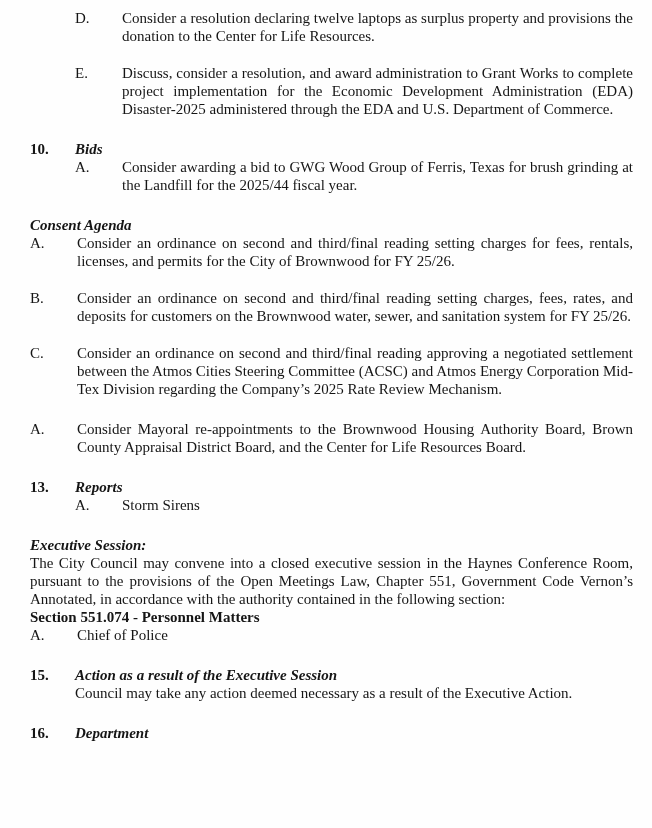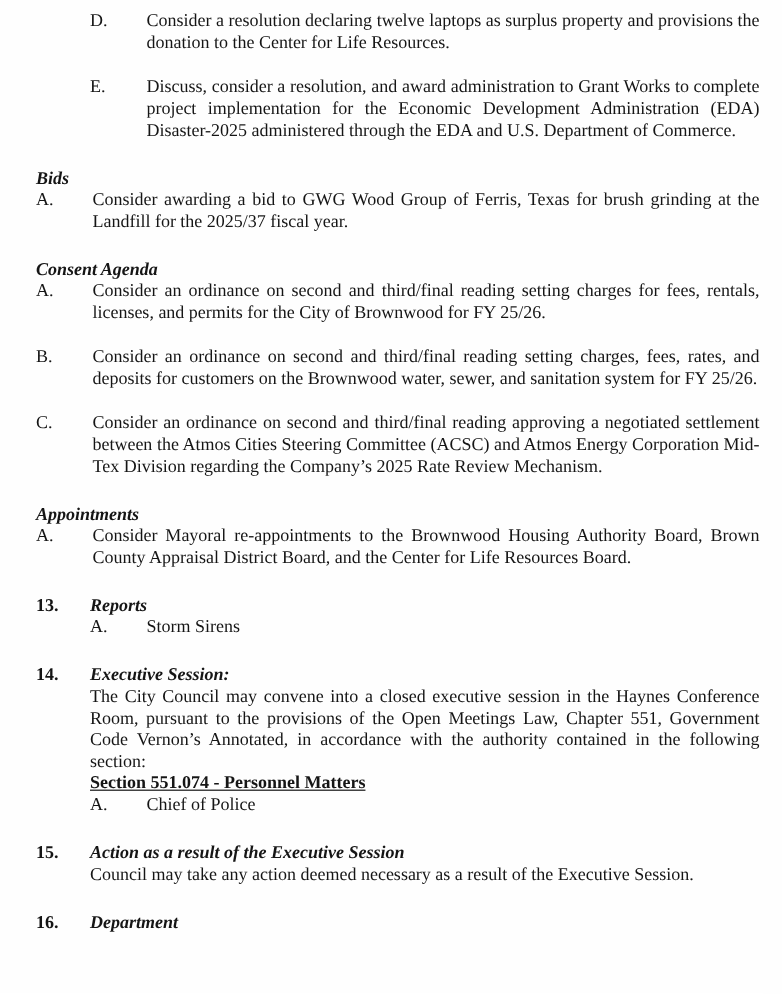--- a/index.html
+++ b/index.html
@@ -37,21 +37,20 @@
   }
   .subitem.tight { margin-top: 0; }
   .letter { flex: 0 0 47px; }
   .sub-text {
     flex: 1;
     text-align: justify;
   }
   .body-par { text-align: justify; }
   .sec-heading-underlined {
     font-weight: bold;
-    text-decoration: underline;
   }
 </style>
 </head>
 <body>
 
 <div class="page">
 
   <div class="section">
     <div class="num"></div>
     <div class="content">
@@ -60,25 +59,26 @@
         <div class="sub-text">Consider a resolution declaring twelve laptops as surplus property and provisions the donation to the Center for Life Resources.</div>
       </div>
       <div class="subitem">
         <div class="letter">E.</div>
         <div class="sub-text">Discuss, consider a resolution, and award administration to Grant Works to complete project implementation for the Economic Development Administration (EDA) Disaster-2025 administered through the EDA and U.S. Department of Commerce.</div>
       </div>
     </div>
   </div>
 
   <div class="section">
+    <div class="num">10.</div>
     <div class="content">
       <div class="sec-title">Bids</div>
       <div class="subitem tight">
         <div class="letter">A.</div>
-        <div class="sub-text">Consider awarding a bid to GWG Wood Group of Ferris, Texas for brush grinding at the Landfill for the 2025/37 fiscal year.</div>
+        <div class="sub-text">Consider awarding a bid to GWG Wood Group of Ferris, Texas for brush grinding at the Landfill for the 2025/44 fiscal year.</div>
       </div>
     </div>
   </div>
 
   <div class="section">
     <div class="content">
       <div class="sec-title">Consent Agenda</div>
       <div class="subitem tight">
         <div class="letter">A.</div>
         <div class="sub-text">Consider an ordinance on second and third/final reading setting charges for fees, rentals, licenses, and permits for the City of Brownwood for FY 25/26.</div>
@@ -89,57 +89,55 @@
       </div>
       <div class="subitem">
         <div class="letter">C.</div>
         <div class="sub-text">Consider an ordinance on second and third/final reading approving a negotiated settlement between the Atmos Cities Steering Committee (ACSC) and Atmos Energy Corporation Mid-Tex Division regarding the Company’s 2025 Rate Review Mechanism.</div>
       </div>
     </div>
   </div>
 
   <div class="section">
     <div class="content">
-      <div class="sec-title">Appointments</div>
       <div class="subitem tight">
         <div class="letter">A.</div>
         <div class="sub-text">Consider Mayoral re-appointments to the Brownwood Housing Authority Board, Brown County Appraisal District Board, and the Center for Life Resources Board.</div>
       </div>
     </div>
   </div>
 
   <div class="section">
     <div class="num">13.</div>
     <div class="content">
       <div class="sec-title">Reports</div>
       <div class="subitem tight">
         <div class="letter">A.</div>
         <div class="sub-text">Storm Sirens</div>
       </div>
     </div>
   </div>
 
   <div class="section">
-    <div class="num">14.</div>
     <div class="content">
       <div class="sec-title">Executive Session:</div>
       <div class="body-par">The City Council may convene into a closed executive session in the Haynes Conference Room, pursuant to the provisions of the Open Meetings Law, Chapter 551, Government Code Vernon’s Annotated, in accordance with the authority contained in the following section:</div>
       <div class="sec-heading-underlined">Section 551.074 - Personnel Matters</div>
       <div class="subitem tight">
         <div class="letter">A.</div>
         <div class="sub-text">Chief of Police</div>
       </div>
     </div>
   </div>
 
   <div class="section">
     <div class="num">15.</div>
     <div class="content">
       <div class="sec-title">Action as a result of the Executive Session</div>
-      <div class="body-par">Council may take any action deemed necessary as a result of the Executive Session.</div>
+      <div class="body-par">Council may take any action deemed necessary as a result of the Executive Action.</div>
     </div>
   </div>
 
   <div class="section">
     <div class="num">16.</div>
     <div class="content">
       <div class="sec-title">Department</div>
     </div>
   </div>
 

